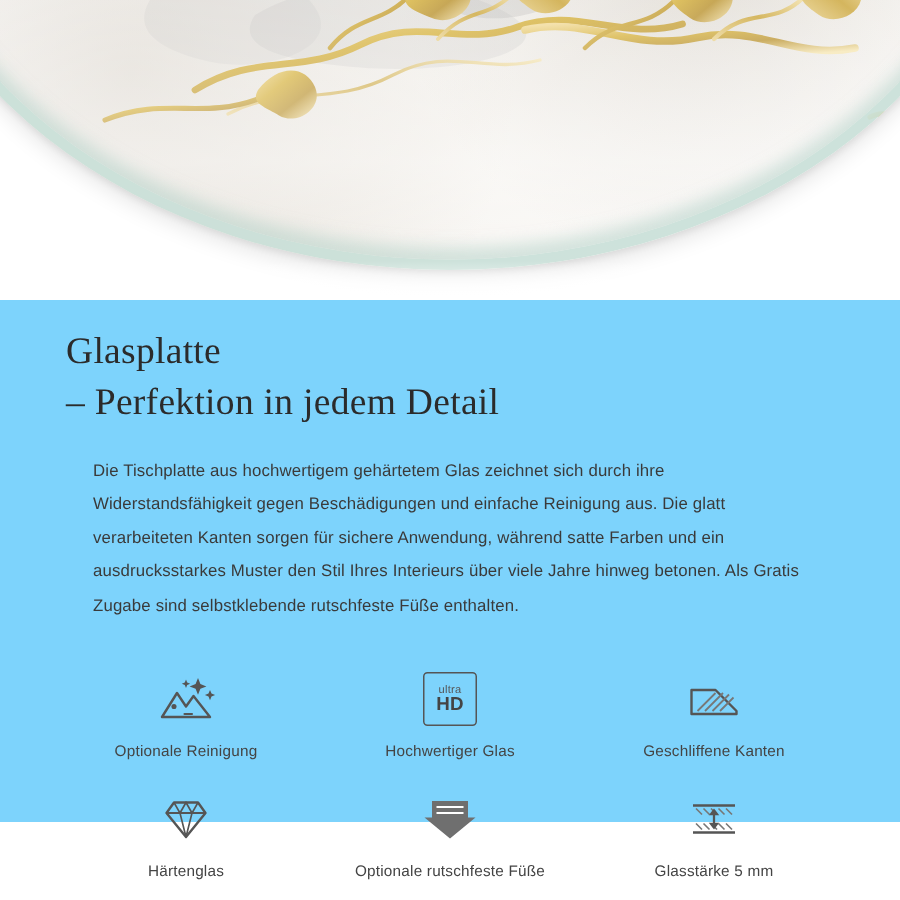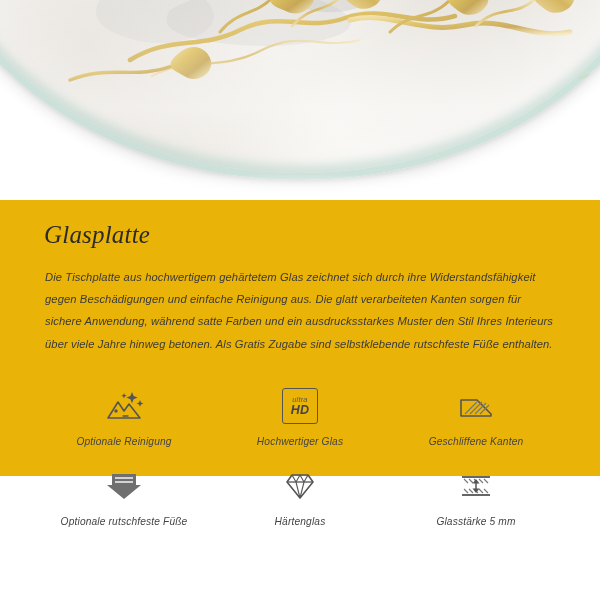--- a/index.html
+++ b/index.html
@@ -9,23 +9,22 @@
   body {
     width: 600px;
     height: 600px;
     background: #ffffff;
     font-family: "Liberation Sans", sans-serif;
     overflow: hidden;
   }
   .page {
     position: relative;
     width: 600px;
-    height: 476px;
-    background: #eab308;
-    font-style: italic;
+    height: 548px;
+    background: #7dd3fc;
   }
 
   
   .hero {
     position: relative;
     width: 600px;
     height: 200px;
     overflow: hidden;
     background: #ffffff;
   }
@@ -87,21 +86,21 @@
     line-height: 1.34;
     margin: 0 0 14px 0;
     letter-spacing: 0.2px;
   }
   .headline .line2 { display: block; }
   .body-copy {
     color: #3a3a3a;
     font-size: 11.2px;
     line-height: 2.0;
     letter-spacing: 0.1px;
-    margin: 1px;
+    margin: 18px;
     max-width: 510px;
   }
 
   
   .features {
     margin-top: 22px;
     padding: 0 36px;
     display: grid;
     grid-template-columns: repeat(3, 1fr);
     row-gap: 6px;
@@ -192,20 +191,21 @@
       </svg>
       <div class="hero-gloss"></div>
     </div>
     <div class="hero-edge"></div>
     <div class="hero-fade"></div>
   </div>
 
   <div class="content">
     <h1 class="headline">
       <span>Glasplatte</span>
+      <span class="line2">– Perfektion in jedem Detail</span>
     </h1>
     <p class="body-copy">Die Tischplatte aus hochwertigem gehärtetem Glas zeichnet sich durch ihre Widerstandsfähigkeit gegen Beschädigungen und einfache Reinigung aus. Die glatt verarbeiteten Kanten sorgen für sichere Anwendung, während satte Farben und ein ausdrucksstarkes Muster den Stil Ihres Interieurs über viele Jahre hinweg betonen. Als Gratis Zugabe sind selbstklebende rutschfeste Füße enthalten.</p>
   </div>
 
   <div class="features">
 
     <div class="feature">
       <div class="feature-icon">
         <svg width="44" height="40" viewBox="0 0 44 40">
           <path d="M6 32 L16 16 L22 25 L27 18 L38 32 Z" fill="none" stroke="#555" stroke-width="1.6" stroke-linejoin="round"></path>
@@ -237,40 +237,40 @@
           <path d="M15 28 L27 16" stroke="#777" stroke-width="1.2"></path>
           <path d="M20 28 L31 17" stroke="#777" stroke-width="1.2"></path>
           <path d="M25 28 L34 19" stroke="#777" stroke-width="1.2"></path>
         </svg>
       </div>
       <div class="feature-label">Geschliffene Kanten</div>
     </div>
 
     <div class="feature">
       <div class="feature-icon">
-        <svg width="42" height="42" viewBox="0 0 42 42">
-          <path d="M9 9 L33 9 L33 20 L38 20 L21 34 L4 20 L9 20 Z" fill="#6f6f6f"></path>
-          <path d="M12 13 L30 13" stroke="#ffffff" stroke-width="1.4"></path>
-          <path d="M12 17 L30 17" stroke="#ffffff" stroke-width="1.4"></path>
-        </svg>
-      </div>
-      <div class="feature-label">Optionale rutschfeste Füße</div>
-    </div>
-
-    <div class="feature">
-      <div class="feature-icon">
         <svg width="42" height="40" viewBox="0 0 42 40">
           <path d="M8 16 L13 9 L29 9 L34 16 L21 32 Z" fill="none" stroke="#555" stroke-width="1.6" stroke-linejoin="round"></path>
           <path d="M8 16 L34 16" stroke="#555" stroke-width="1.3"></path>
           <path d="M13 9 L17 16 L21 32" stroke="#555" stroke-width="1.1" fill="none"></path>
           <path d="M29 9 L25 16 L21 32" stroke="#555" stroke-width="1.1" fill="none"></path>
           <path d="M17 16 L21 9 L25 16" stroke="#555" stroke-width="1.1" fill="none"></path>
         </svg>
       </div>
       <div class="feature-label">Härtenglas</div>
+    </div>
+
+    <div class="feature">
+      <div class="feature-icon">
+        <svg width="42" height="42" viewBox="0 0 42 42">
+          <path d="M9 9 L33 9 L33 20 L38 20 L21 34 L4 20 L9 20 Z" fill="#6f6f6f"></path>
+          <path d="M12 13 L30 13" stroke="#ffffff" stroke-width="1.4"></path>
+          <path d="M12 17 L30 17" stroke="#ffffff" stroke-width="1.4"></path>
+        </svg>
+      </div>
+      <div class="feature-label">Optionale rutschfeste Füße</div>
     </div>
 
     <div class="feature">
       <div class="feature-icon">
         <svg width="42" height="40" viewBox="0 0 42 40">
           <path d="M7 11 L35 11" stroke="#555" stroke-width="1.8"></path>
           <path d="M7 29 L35 29" stroke="#555" stroke-width="1.8"></path>
           <path d="M9 13 L13 17 M14 13 L18 17 M19 13 L23 17 M24 13 L28 17 M29 13 L33 17" stroke="#777" stroke-width="1.1"></path>
           <path d="M9 23 L13 27 M14 23 L18 27 M19 23 L23 27 M24 23 L28 27 M29 23 L33 27" stroke="#777" stroke-width="1.1"></path>
           <path d="M21 26 L21 14" stroke="#555" stroke-width="1.5"></path>

